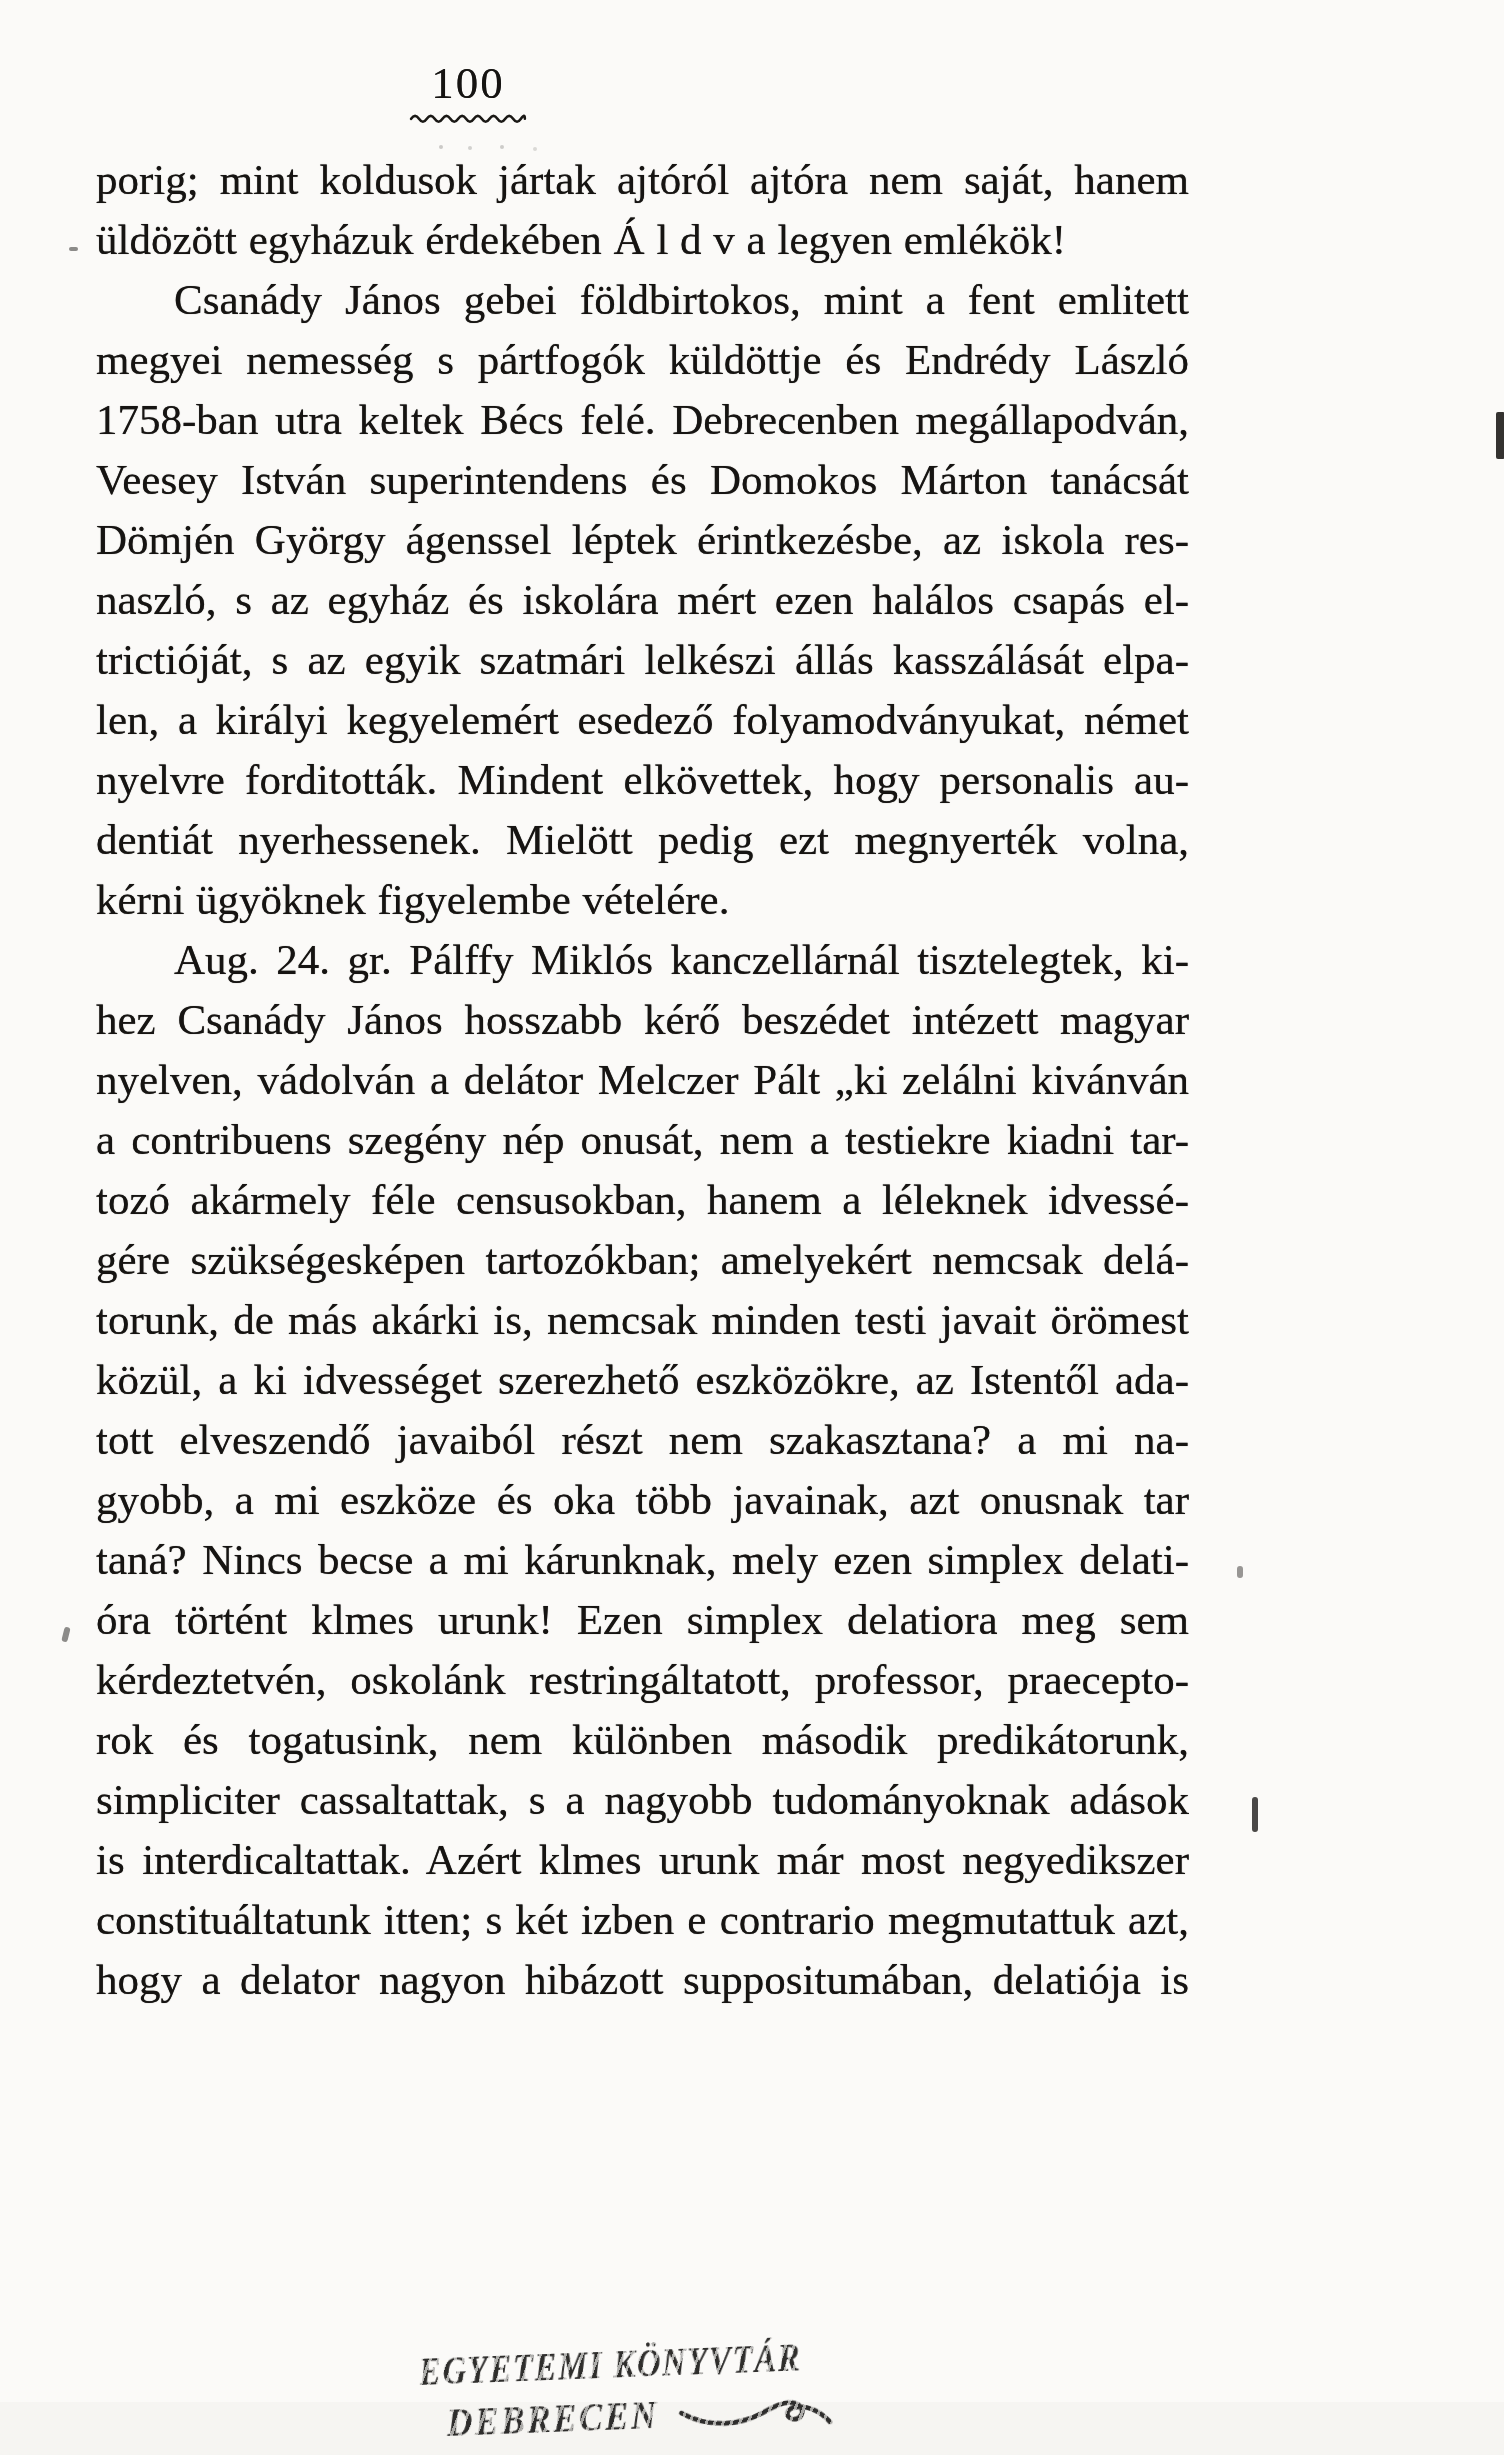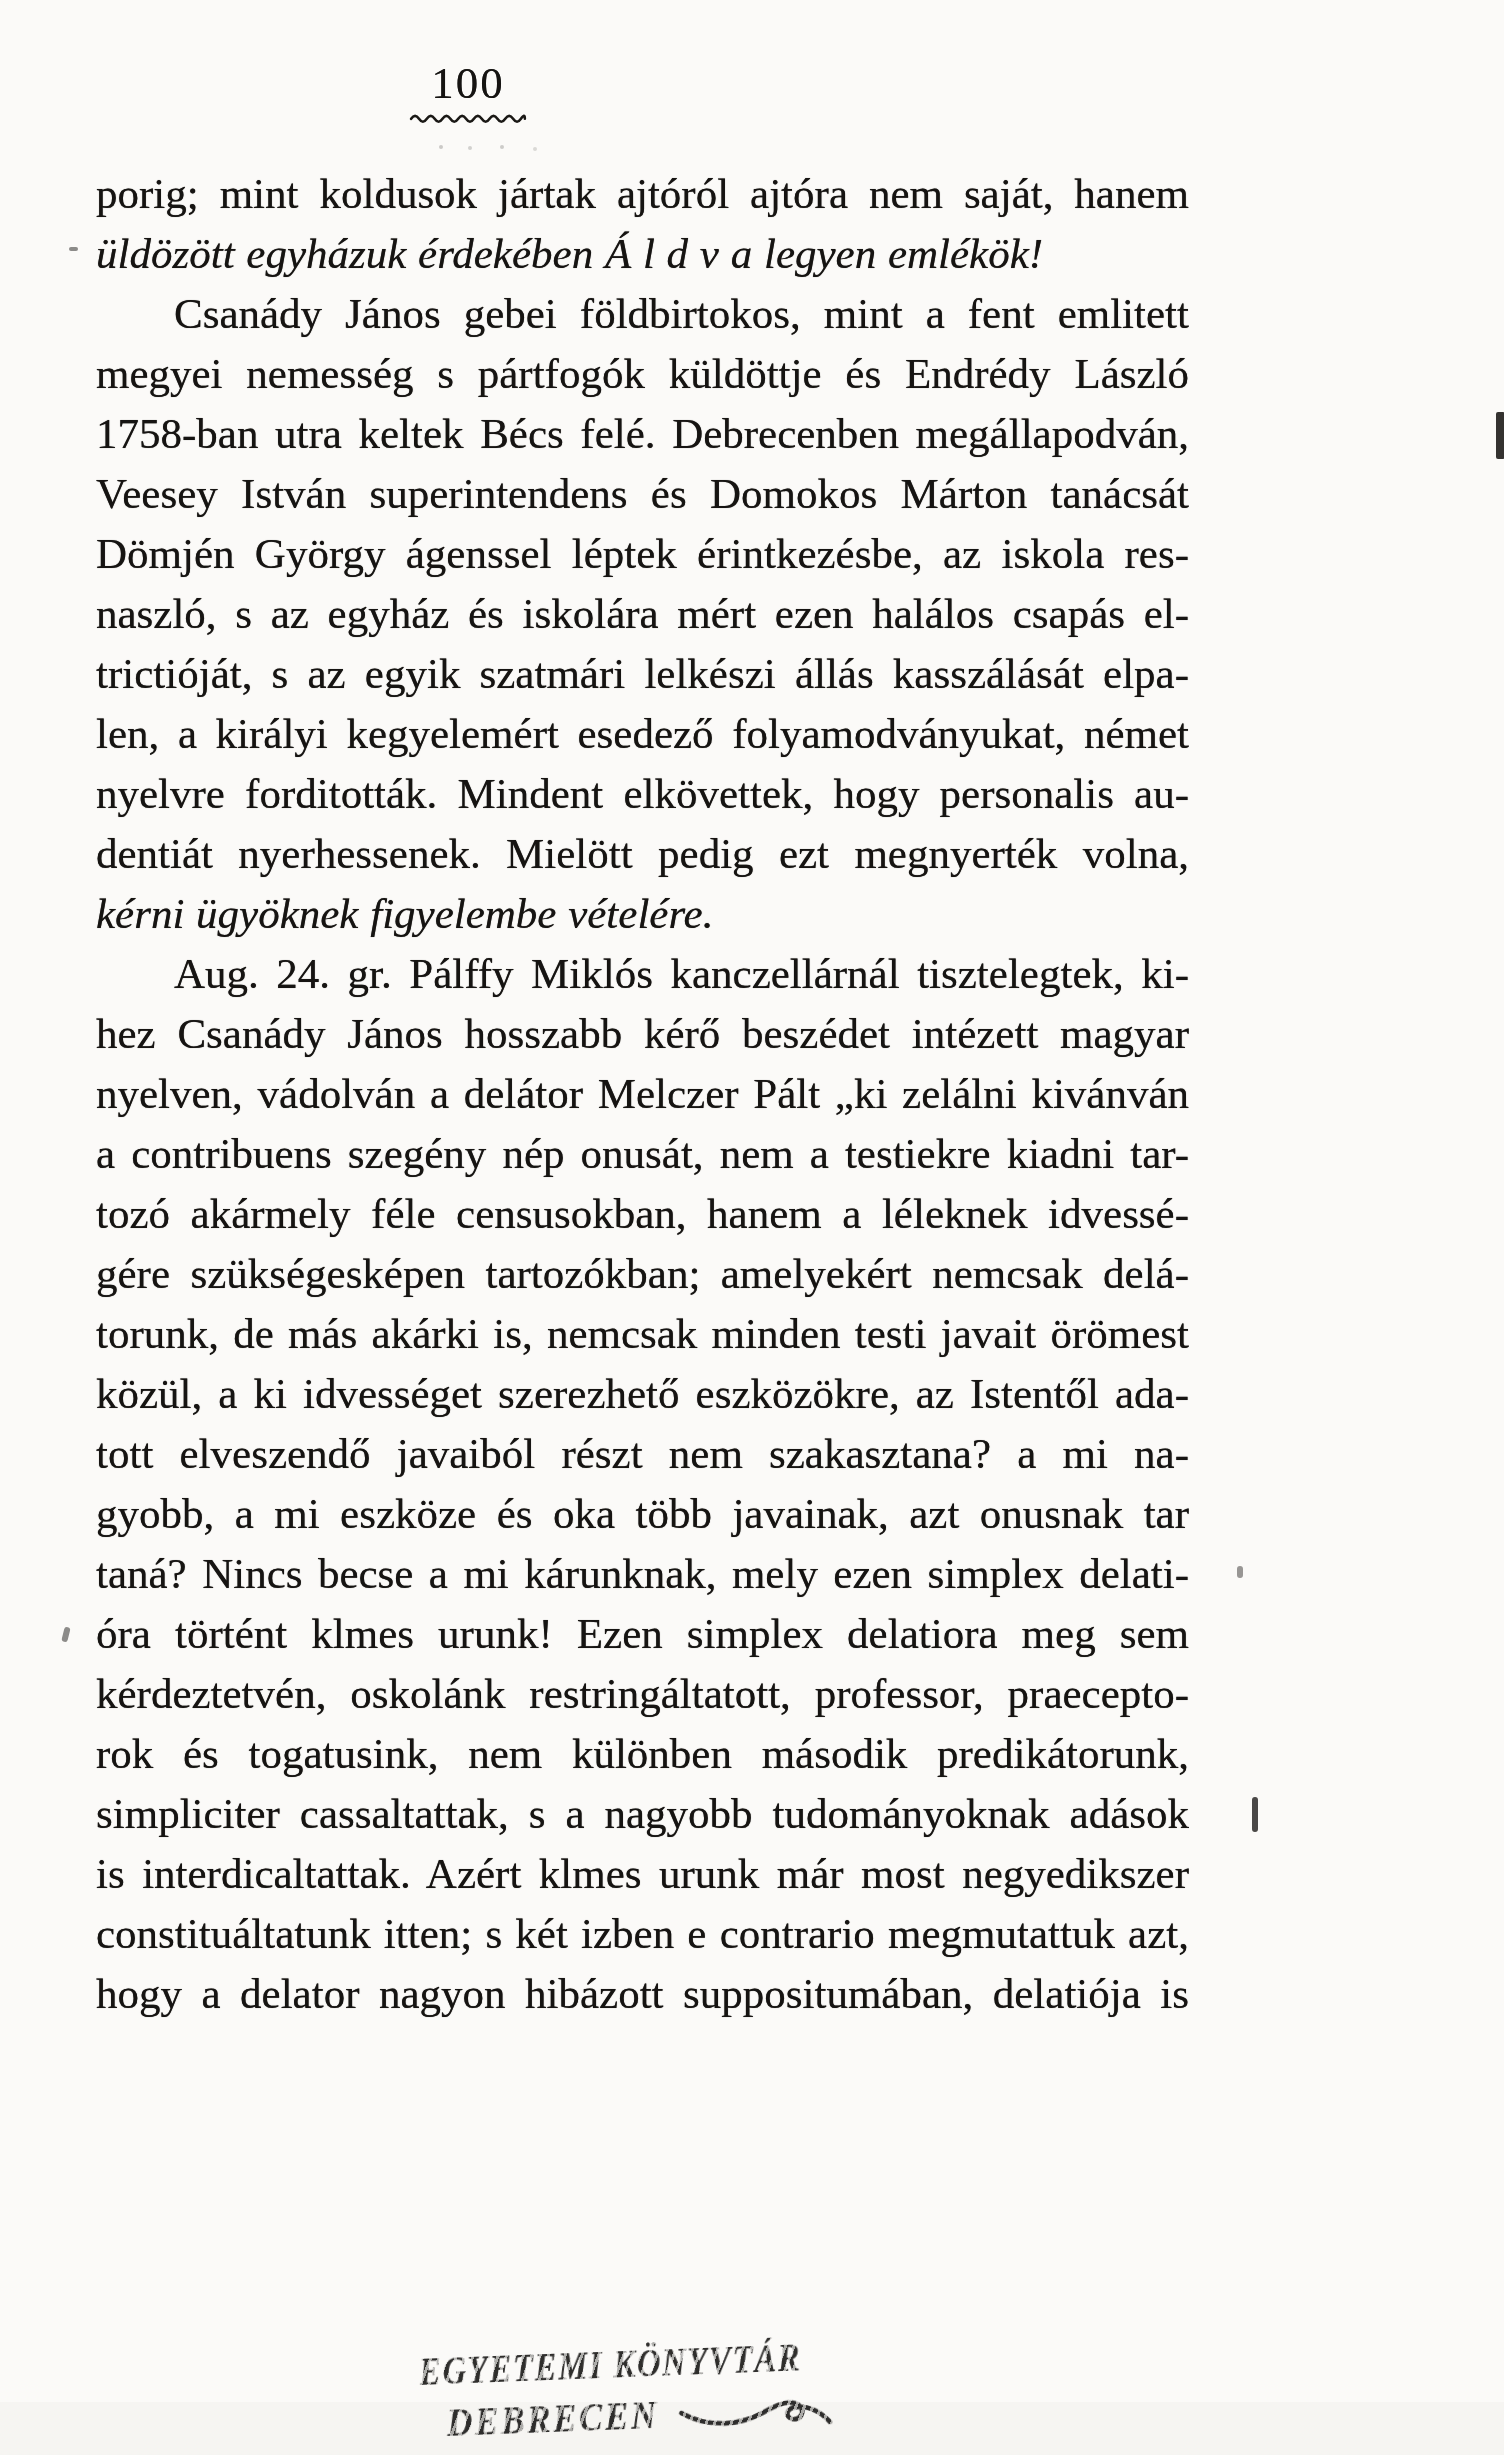--- a/index.html
+++ b/index.html
@@ -26,34 +26,34 @@
   .wavy{
     position:absolute;left:409px;top:110px;width:118px;height:15.7px;
   }
   .noise-dots{
     position:absolute;left:439px;top:145px;width:3.9px;height:3.9px;
     background:#c0bfbc;opacity:.8;border-radius:2px;
     box-shadow:29px 1px #c8c7c4, 61px 0 #c2c1be, 94px 2px #d2d1ce;
   }
   
   .text-block{
-    position:absolute;left:96px;top:164px;width:1093px;
+    position:absolute;left:96px;top:150px;width:1093px;
     font-size:43px;
     line-height:60px;
     text-shadow:0 0 0.7px rgba(12,10,8,.8);
     word-spacing:1px;
   }
   .line{
     height:60px;overflow:hidden;
     text-align:justify;
     text-align-last:justify;
     white-space:normal;
   }
   .line.indent{ text-indent:78px; }
-  .line.flush{ text-align-last:left;font-style:italic; }
+  .line.flush{ text-align-last:left; }
   
   .stamp{
     position:absolute;left:420px;top:2343px;width:412px;
     transform:rotate(-2.2deg);
     color:#181716;
     opacity:.88;
     filter:blur(0.7px) contrast(1.05);
     font-style:italic;font-weight:700;
     -webkit-mask-image:repeating-linear-gradient(113deg,#000 0 4.9px,rgba(0,0,0,.38) 4.9px 7.8px),
                        repeating-linear-gradient(21deg,#000 0 6.9px,rgba(0,0,0,.55) 6.9px 8.8px);

